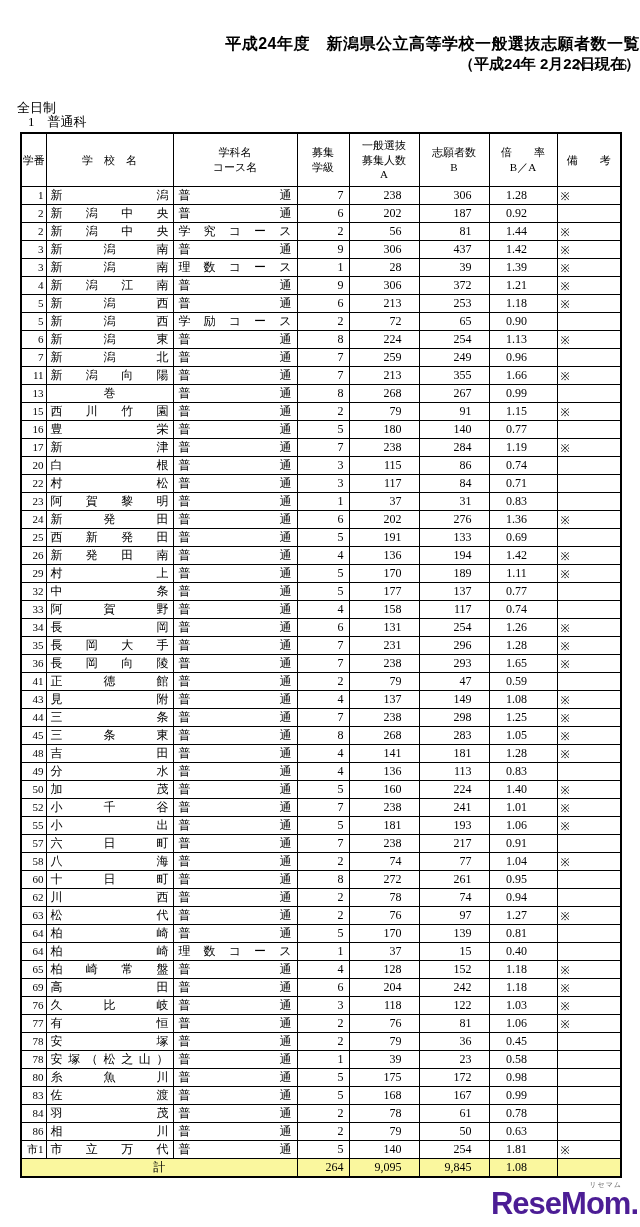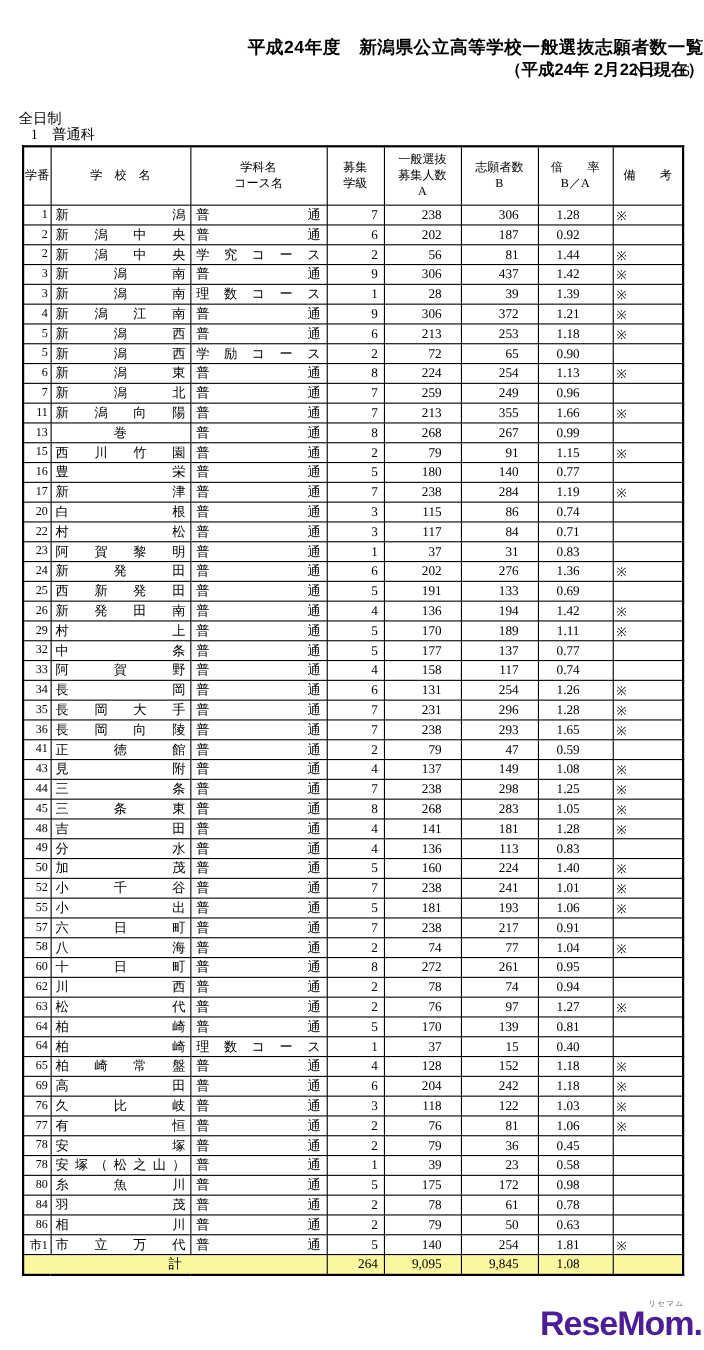--- a/index.html
+++ b/index.html
@@ -584,20 +584,30 @@
         <td class="c-num">80</td>
         <td class="c-name">糸魚川</td>
         <td class="c-course">普通</td>
         <td class="c-cls">5</td>
         <td class="c-a">175</td>
         <td class="c-b">172</td>
         <td class="c-ratio">0.98</td>
         <td class="c-rem"></td>
       </tr>
       <tr>
+        <td class="c-num">83</td>
+        <td class="c-name">佐渡</td>
+        <td class="c-course">普通</td>
+        <td class="c-cls">5</td>
+        <td class="c-a">168</td>
+        <td class="c-b">167</td>
+        <td class="c-ratio">0.99</td>
+        <td class="c-rem"></td>
+      </tr>
+      <tr>
         <td class="c-num">84</td>
         <td class="c-name">羽茂</td>
         <td class="c-course">普通</td>
         <td class="c-cls">2</td>
         <td class="c-a">78</td>
         <td class="c-b">61</td>
         <td class="c-ratio">0.78</td>
         <td class="c-rem"></td>
       </tr>
       <tr>

